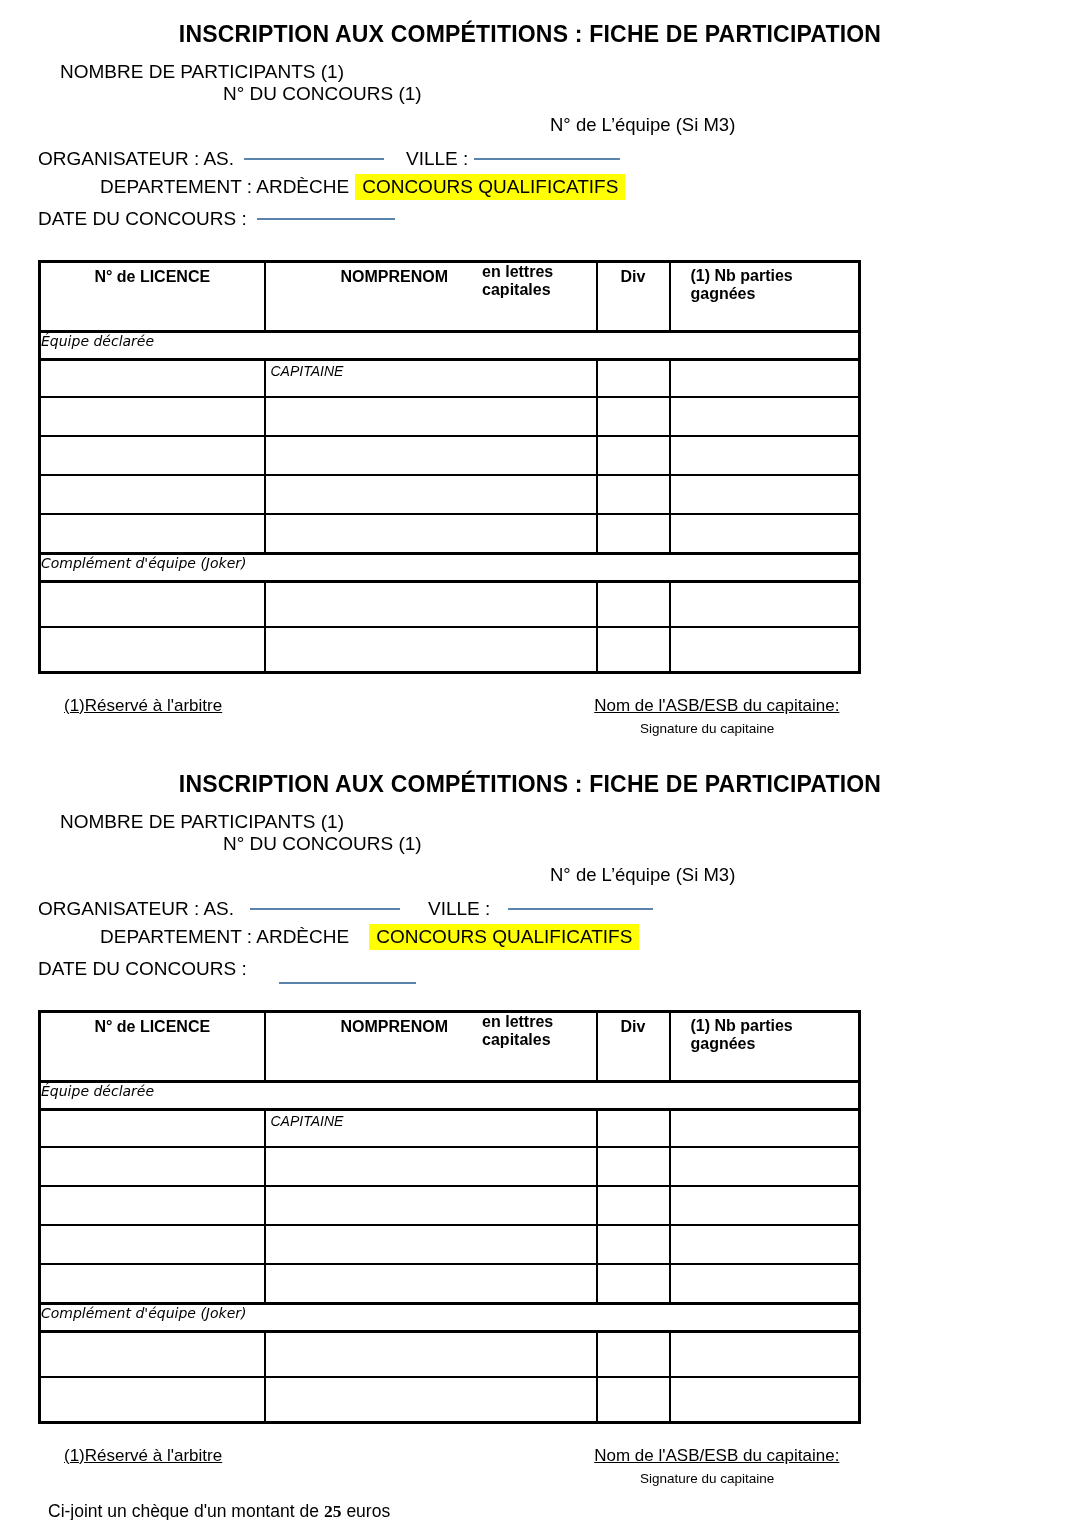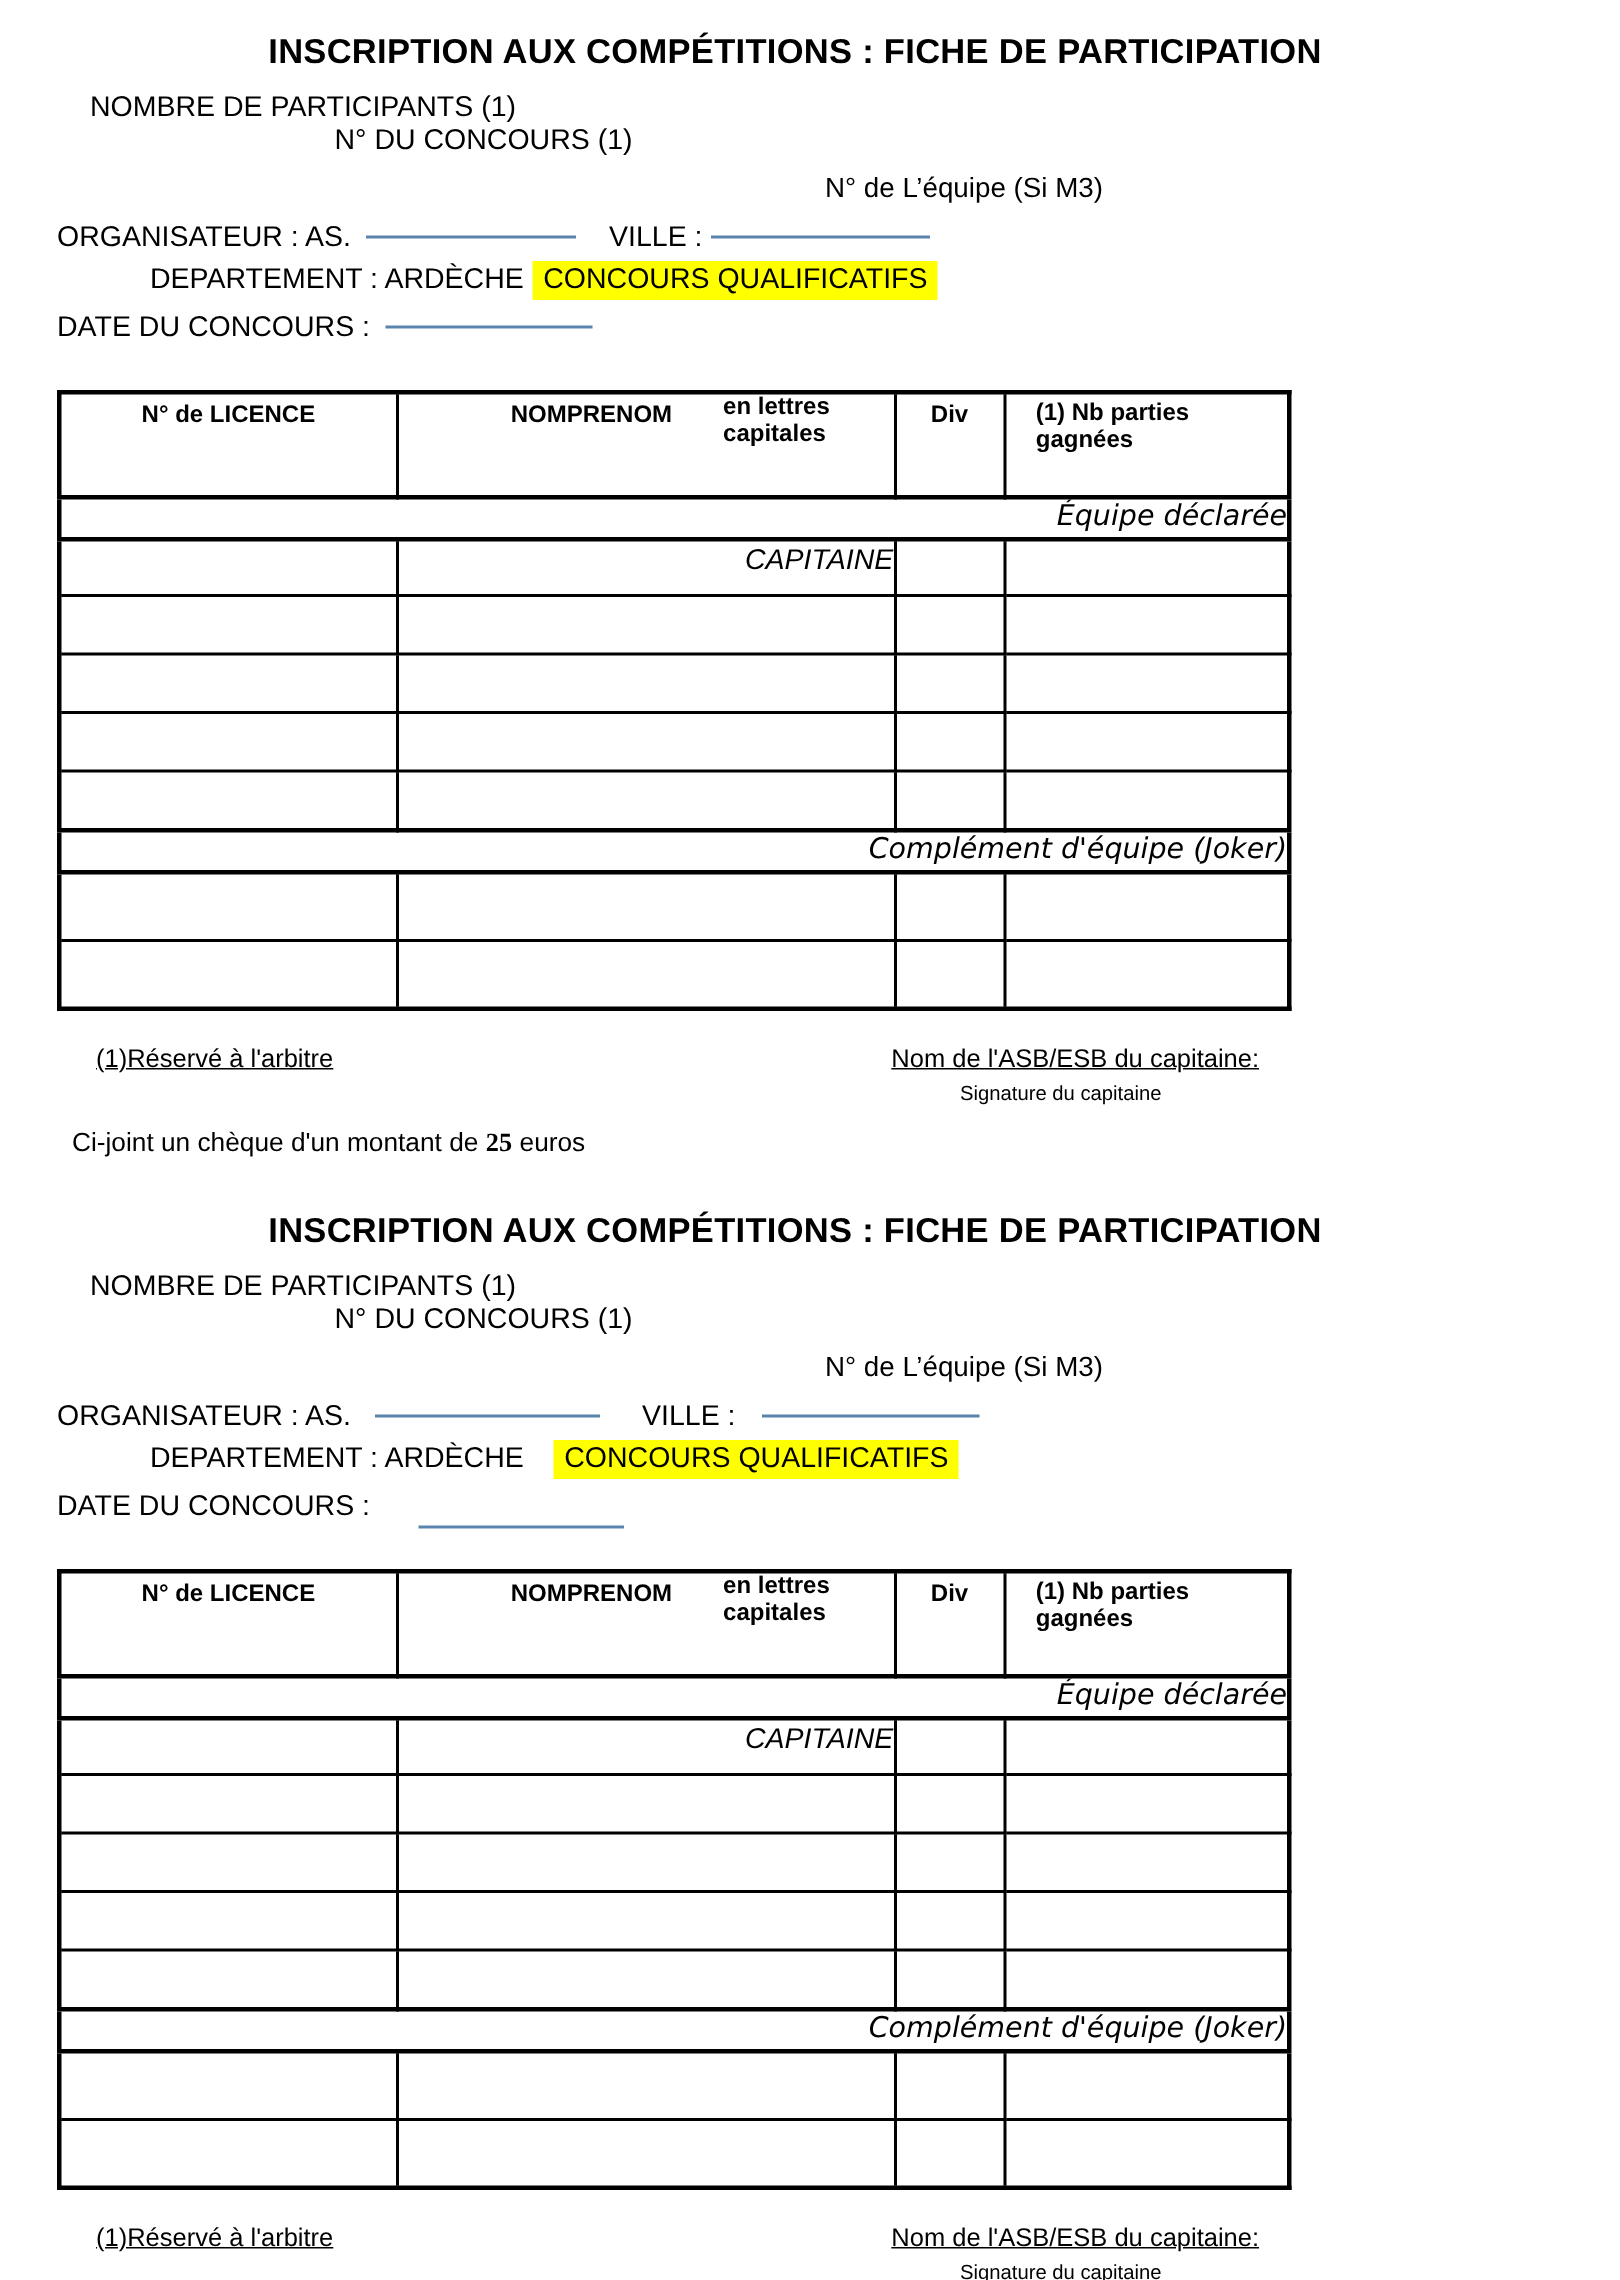--- a/index.html
+++ b/index.html
@@ -54,21 +54,21 @@
   tr.thead td{height:62px;font-weight:bold;font-size:16px;}
   .h-lic{text-align:center;padding-top:5px !important;}
   .h-nom-wrap{display:flex;flex-direction:row;justify-content:space-between;height:62px;padding-left:20px;}
   .np-line{display:flex;justify-content:space-between;padding:5px 22px 0 55px;}
   .sub-capitales{padding:0 0 4px 12px;font-size:16px;}
   .h-div{text-align:center;padding-top:5px !important;}
   .h-parties{padding:4px 0 0 20px !important;line-height:1.15;}
 
   tr.band td{
     height:25px;border-top:3px solid #000;border-bottom:3px solid #000;
-    text-align:right;font-size:19px;font-style:italic;
+    text-align:left;font-size:14px;font-style:italic;
     font-family:"DejaVu Sans", sans-serif;
   }
   tr.r-cap td{height:33px;}
   .capitaine-cell{font-size:9.5px;padding:2px 0 0 5px !important;font-style:normal;}
   tr.r td{height:37px;}
   tr.rj td{height:43px;}
 
   .f-row1{display:flex;margin:22px 0 0 64px;font-size:17px;text-decoration:underline;}
   .asb{margin-left:372px;}
   .sig{margin:5px 0 0 640px;font-size:13.5px;}
@@ -178,23 +178,20 @@
           <td></td>
         </tr>
   </tbody>
     </table>
 
   <div class="f-row1">
     <span>(1)Réservé à l'arbitre</span>
     <span class="asb">Nom de l'ASB/ESB du capitaine:</span>
   </div>
   <div class="sig">Signature du capitaine</div>
-  <div class="cheque">
-    <span>Ci-joint un chèque d'un montant de</span><span class="cheque-amount">25</span><span>euros</span>
-  </div>
 </section>
 
 <section class="form form-2">
   <h1 class="title">INSCRIPTION AUX COMPÉTITIONS : FICHE DE PARTICIPATION</h1>
 
   <div class="row row-participants">
     <span>NOMBRE DE PARTICIPANTS (1)</span>
     <span class="concours-no">N° DU CONCOURS (1)</span>
   </div>
 

